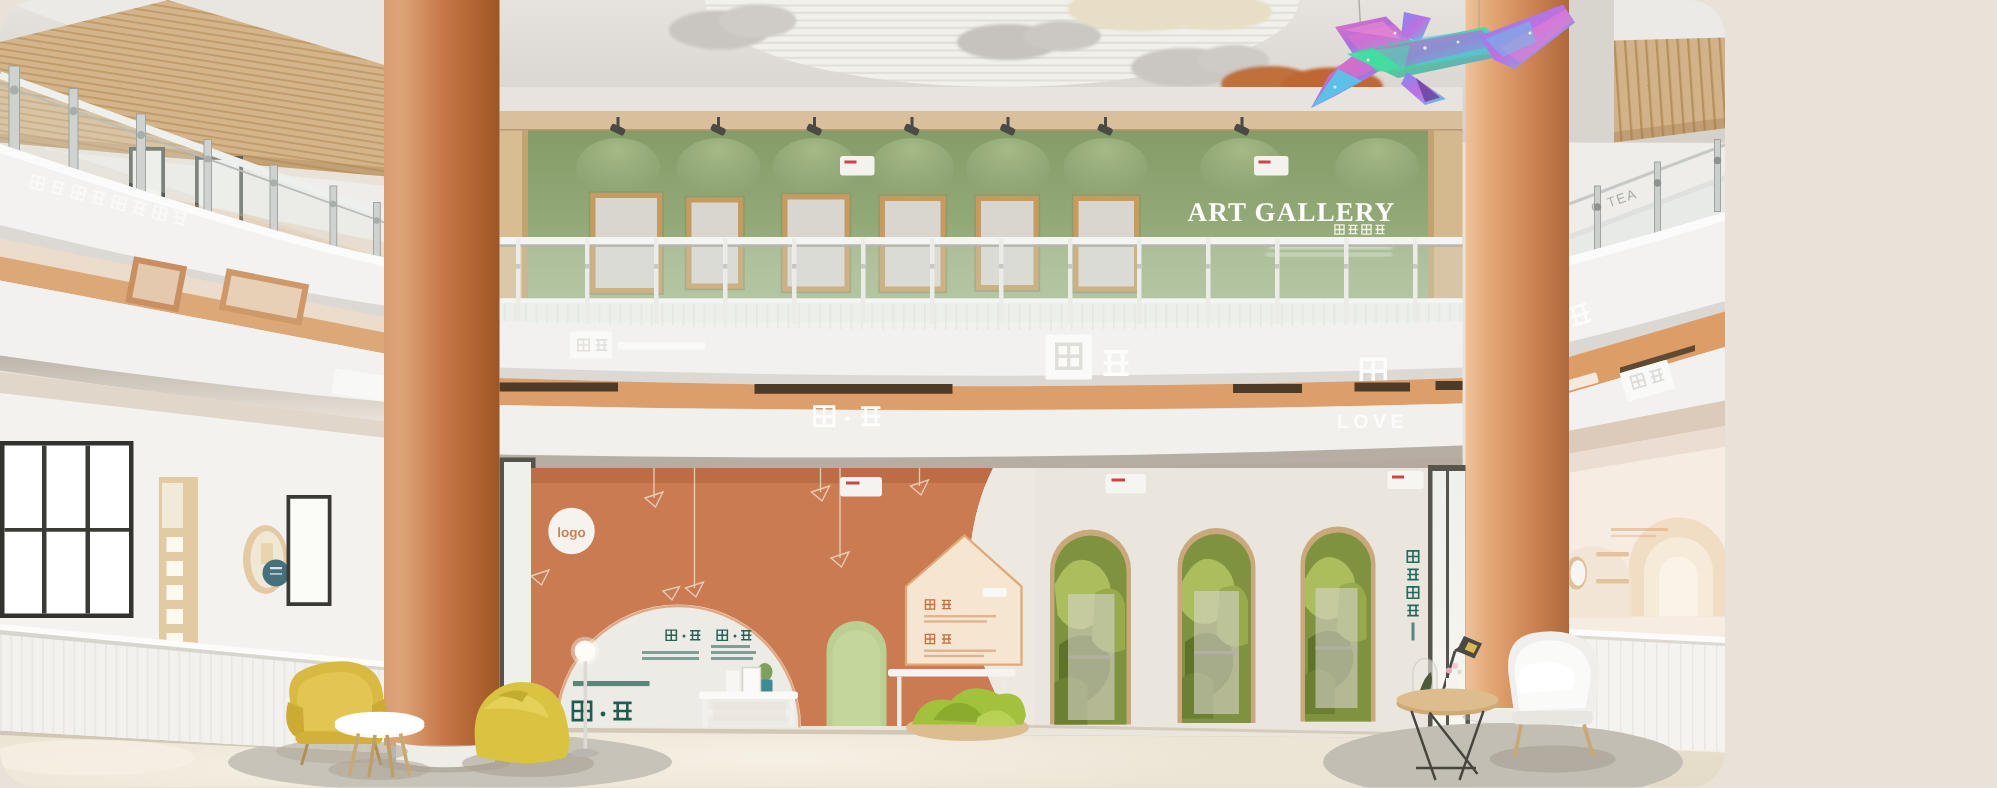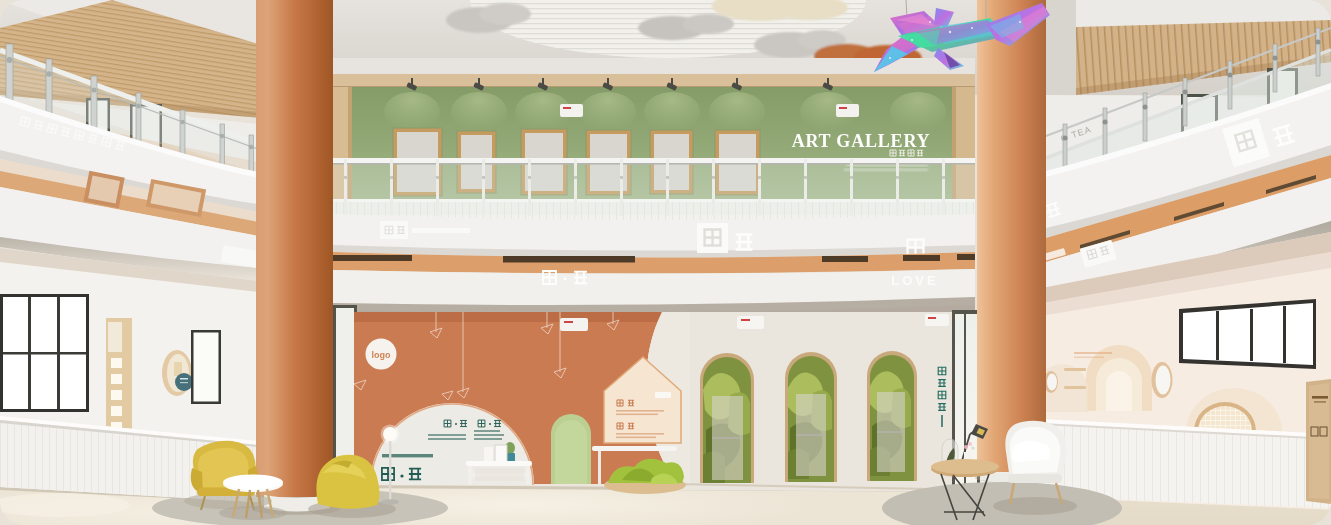--- a/index.html
+++ b/index.html
@@ -1,15 +1,15 @@
 <!DOCTYPE html>
 <html><head><meta charset="utf-8">
 <style>
 html,body{margin:0;padding:0;background:#e8e2d8;}
-#stage{position:relative;width:1331px;height:525px;overflow:hidden;font-family:"Liberation Sans",sans-serif;border-radius:24px;}
+#stage{position:relative;width:1150px;height:525px;overflow:hidden;font-family:"Liberation Sans",sans-serif;border-radius:24px;}
 svg{display:block}
 </style></head>
 <body>
 <div id="stage">
 <svg width="1331" height="525" viewBox="0 0 1331 525">
 <defs>
 <linearGradient id="ceilG" x1="0" y1="0" x2="0" y2="1">
  <stop offset="0" stop-color="#e6e2dd"></stop>
           <stop offset="1" stop-color="#d5d0ca"></stop>
 </linearGradient>

